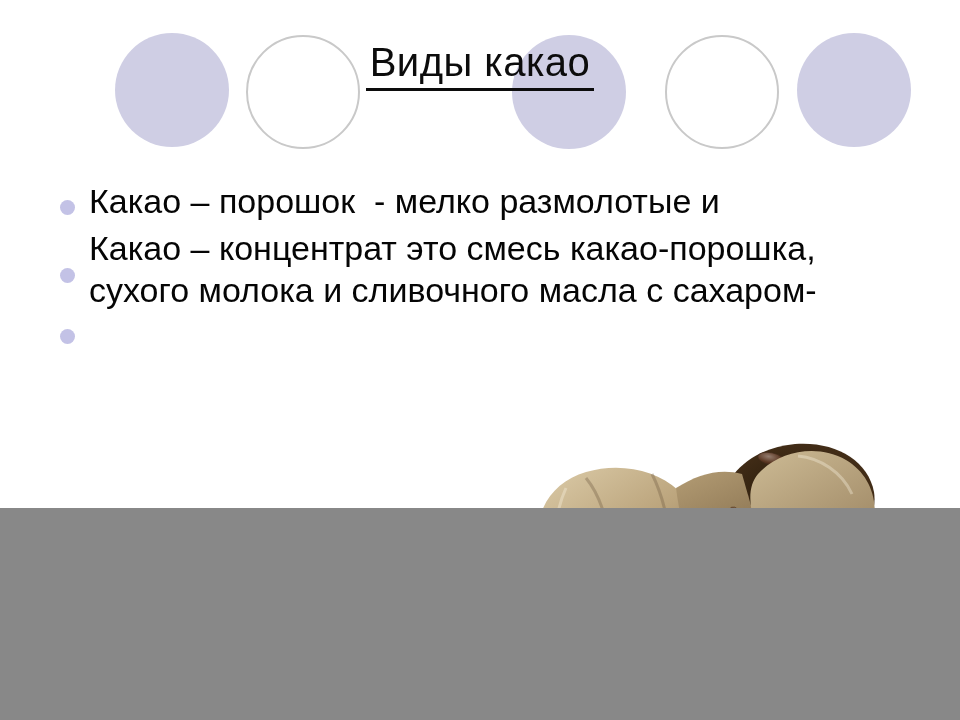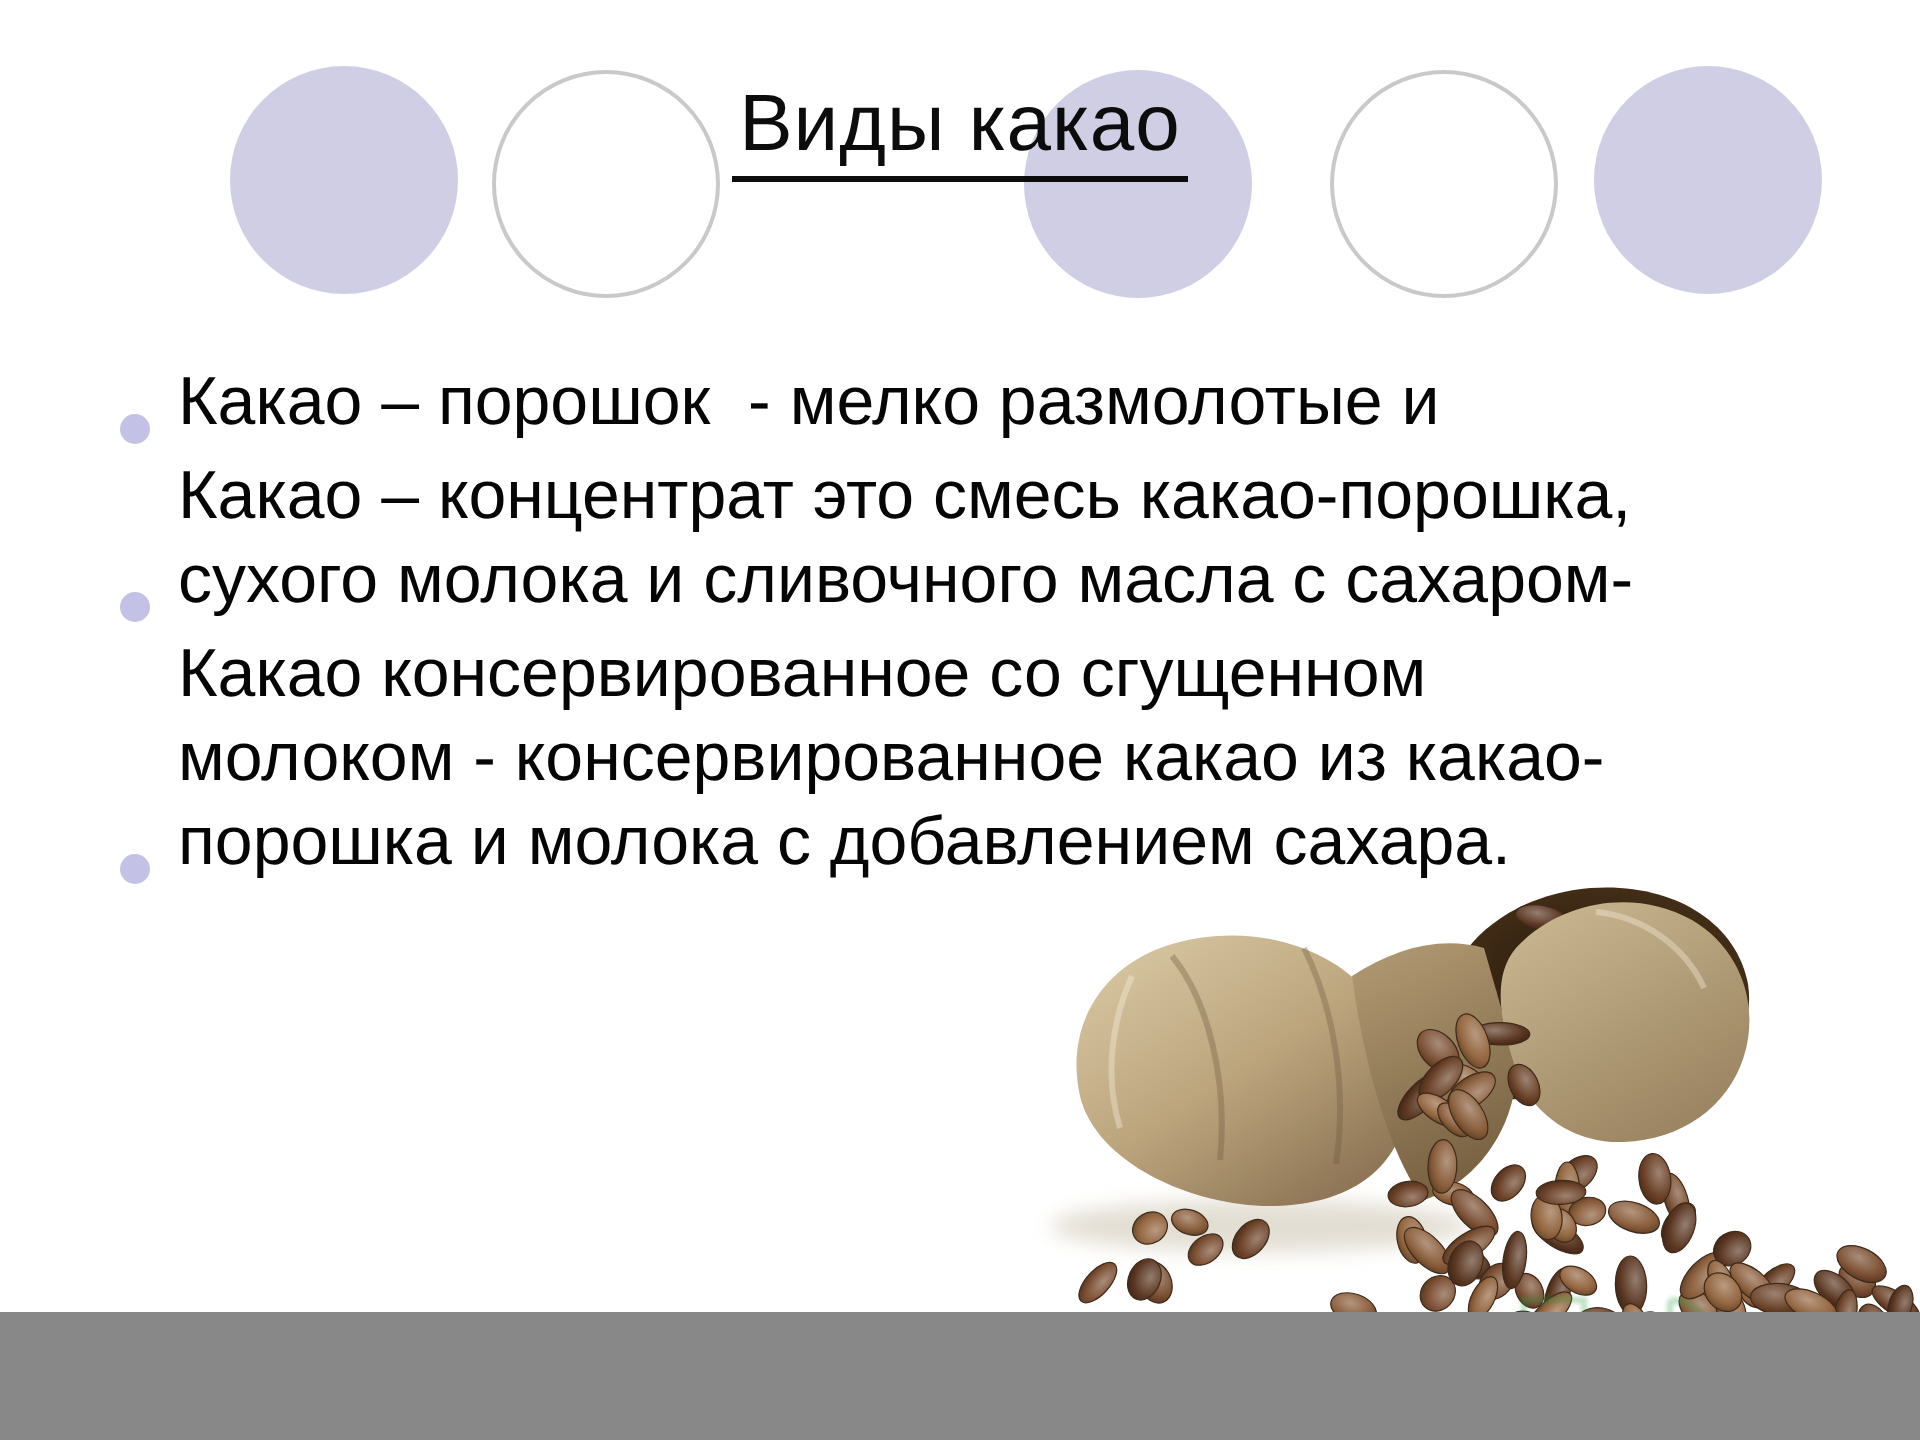--- a/index.html
+++ b/index.html
@@ -1,38 +1,38 @@
 <!DOCTYPE html>
 <html style="--background: #ffffff; --text: #000000; --circle_lavender: #cfcee4; --circle_outline: #c9c9c9; --bullet_dot: #c3c2e6; --sack_light: #d8c8a6; --sack_dark: #8a7253; --watermark_green: #2f9e44;"><head>
 <meta charset="utf-8">
 <style>
   html,body{margin:0;padding:0;background:#888;}
   .slide{
-    position:relative;width:960px;height:656px;margin:0 auto;
+    position:relative;width:960px;height:508px;margin:0 auto;
     background:var(--background,#fff);overflow:hidden;
     font-family:"Liberation Sans","DejaVu Sans",sans-serif;color:var(--text,#000);
   }
   
   .circle{position:absolute;width:114px;height:114px;border-radius:50%;z-index:1;}
   .circle.fill{background:var(--circle_lavender,#cfcee4);}
   .circle.hollow{background:#fff;border:2px solid var(--circle_outline,#c9c9c9);width:110px;height:110px;}
   .c1{left:115px;top:33px;}
   .c2{left:246px;top:35px;}
   .c3{left:512px;top:35px;}
   .c4{left:665px;top:35px;}
   .c5{left:797px;top:33px;}
   
   .title-wrap{position:absolute;left:0;right:0;top:40px;text-align:center;z-index:3;}
   .title{
     font-size:40px;font-weight:400;letter-spacing:0.5px;color:#0c0c0c;
     border-bottom:3px solid #0c0c0c;padding:0 4px 3px 4px;display:inline-block;
   }
   
   .bullets{position:absolute;left:58px;top:180px;width:860px;z-index:4;}
-  .bullet{display:flex;align-items:flex-end;margin-bottom:5px;}
+  .bullet{display:flex;align-items:center;margin-bottom:5px;}
   .dot{flex:none;width:15px;height:15px;border-radius:50%;background:var(--bullet_dot,#c3c2e6);margin:13px 14px 0 2px;}
   .lines{font-size:34px;line-height:42px;color:#050505;}
   .bullet-line{white-space:pre;}
   
   .artwork{position:absolute;left:390px;top:430px;width:570px;height:290px;z-index:2;}
 </style>
 </head>
 <body>
 
 <div class="slide">
@@ -56,25 +56,20 @@
       </div>
       <div class="bullet">
         <span class="dot"></span>
         <div class="lines">
           <div class="bullet-line">Какао – концентрат это смесь какао-порошка,</div>
           <div class="bullet-line">сухого молока и сливочного масла с сахаром-</div>
         </div>
       </div>
       <div class="bullet">
         <span class="dot"></span>
-        <div class="lines">
-          <div class="bullet-line">Какао консервированное со сгущенном</div>
-          <div class="bullet-line">молоком - консервированное какао из какао-</div>
-          <div class="bullet-line">порошка и молока с добавлением сахара.</div>
-        </div>
       </div>
     </div>
 
   <svg class="artwork" id="artwork" viewBox="0 0 570 290" aria-hidden="true">
     <defs>
       <linearGradient id="gSack" x1="0" y1="0" x2="0.8" y2="1">
         <stop offset="0" stop-color="#dccca9"></stop>
           <stop offset="0.55" stop-color="#bba47c"></stop>
           <stop offset="1" stop-color="#8a7253"></stop>
       </linearGradient>

